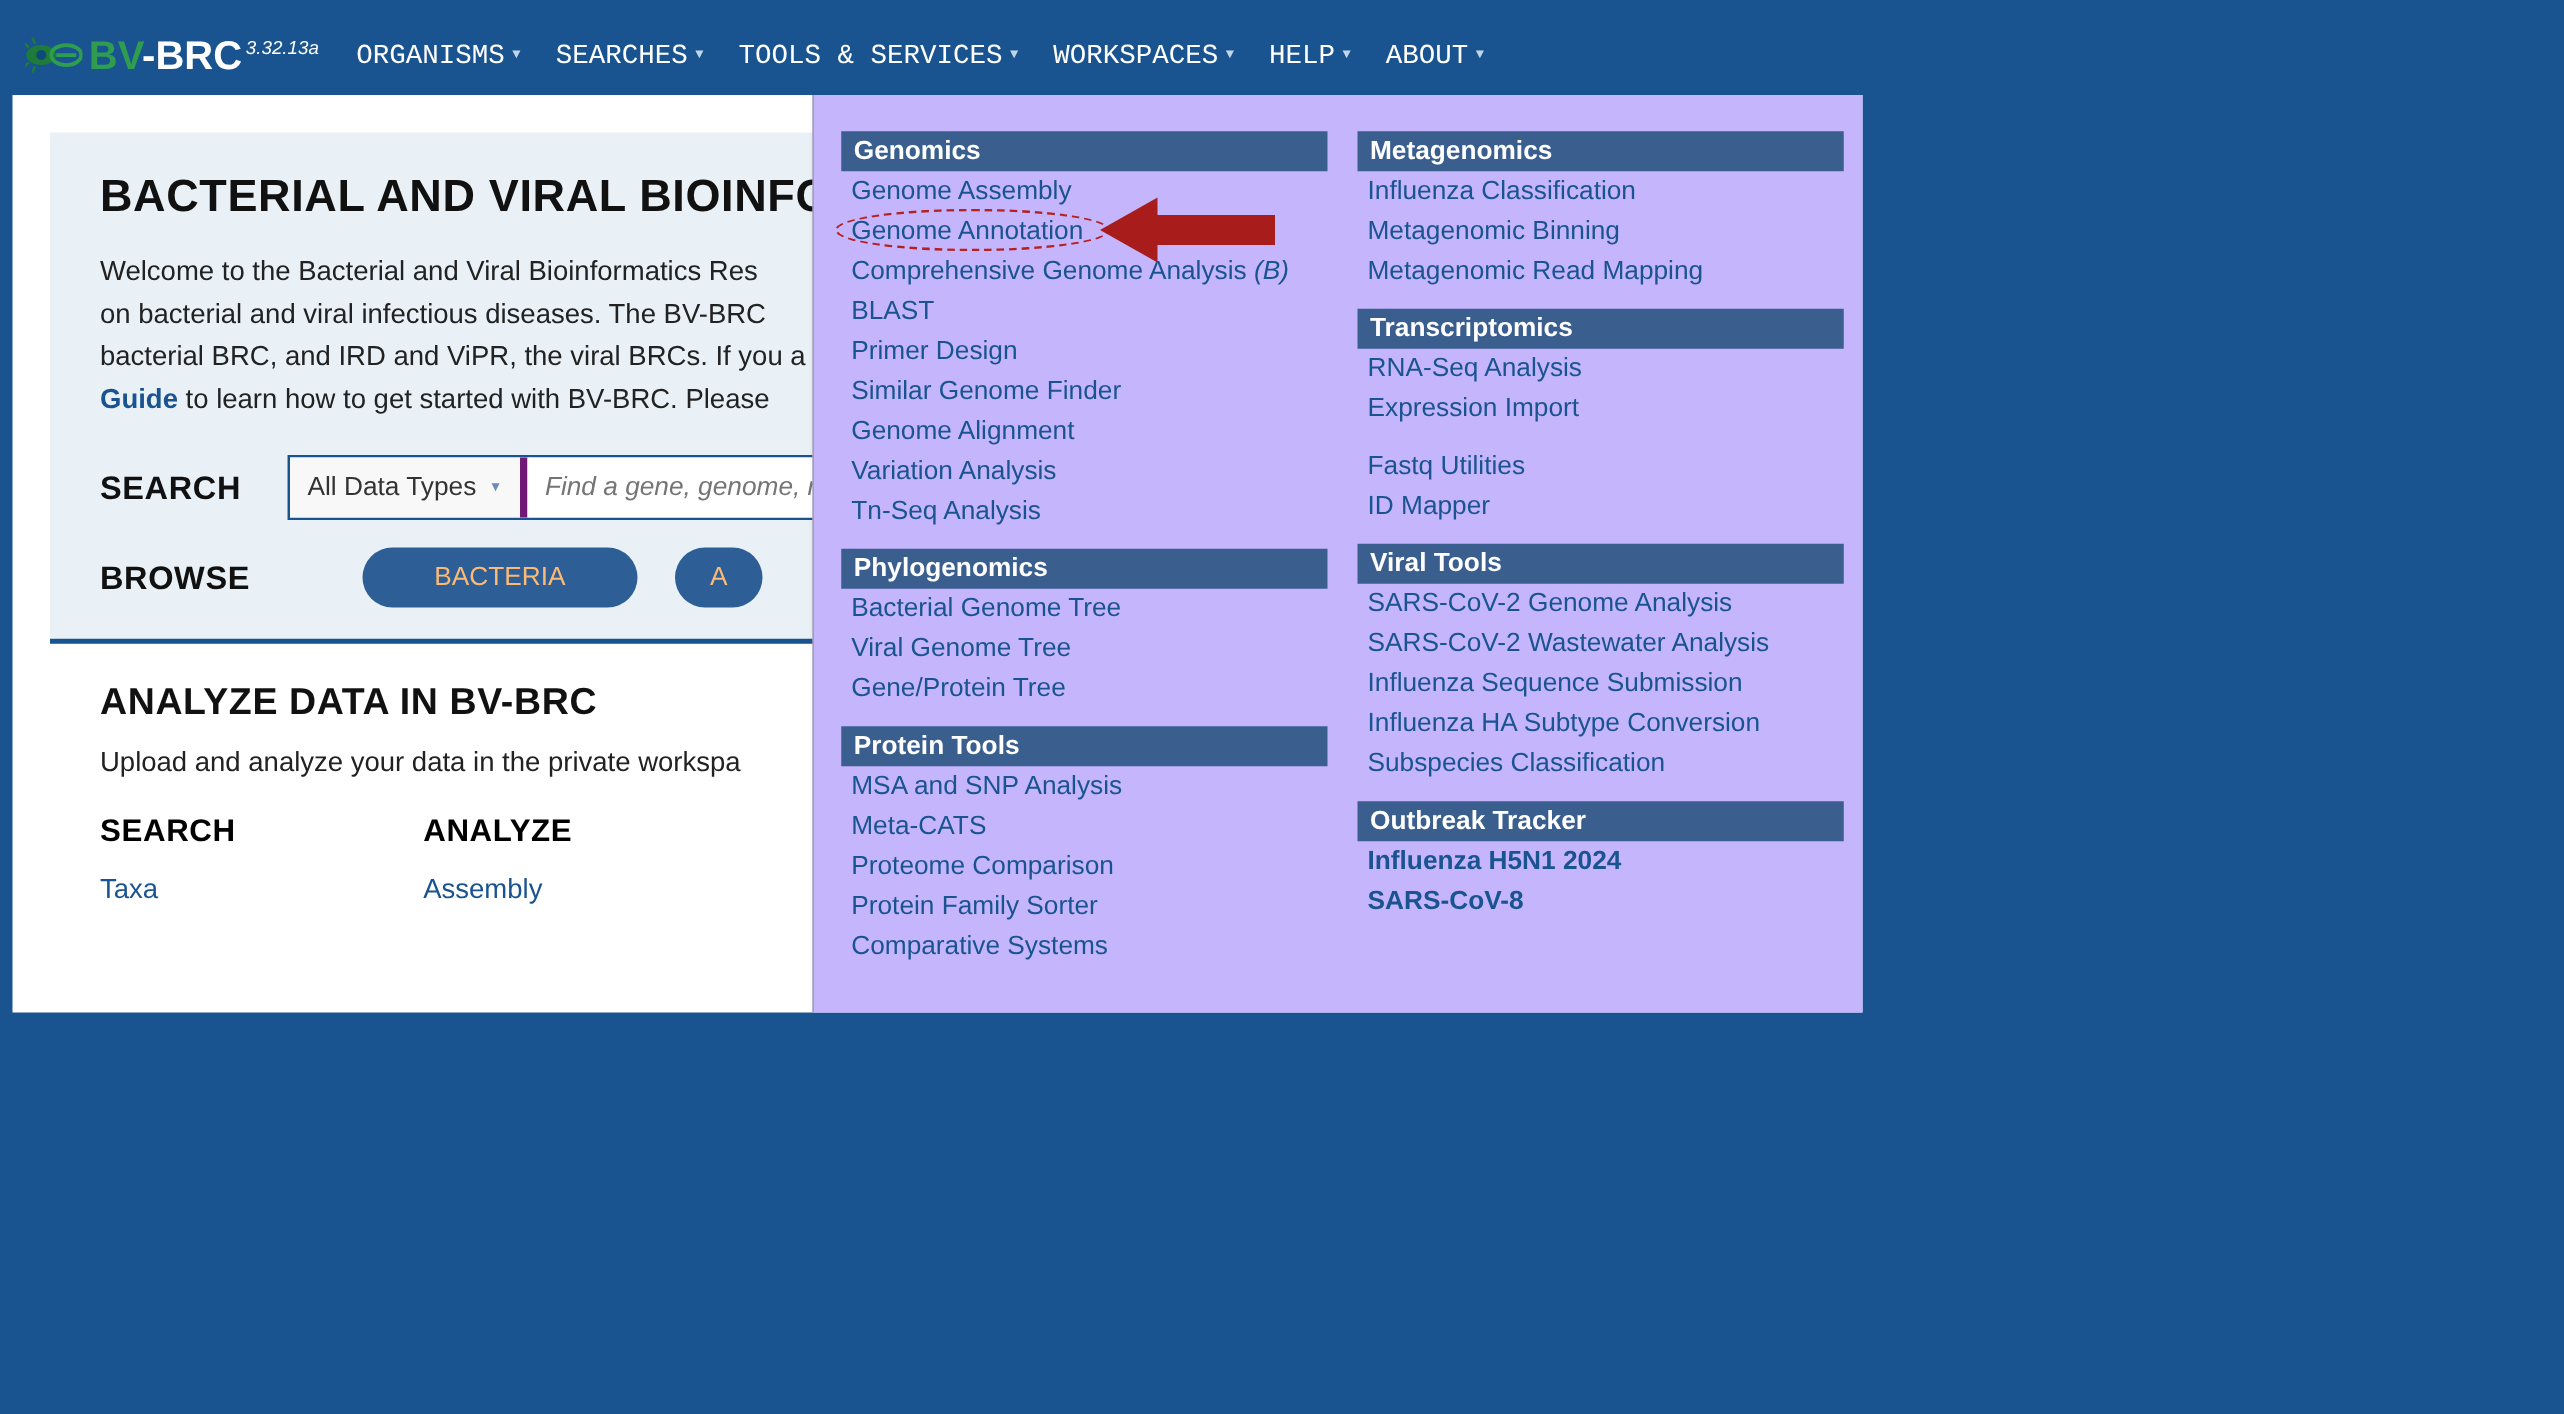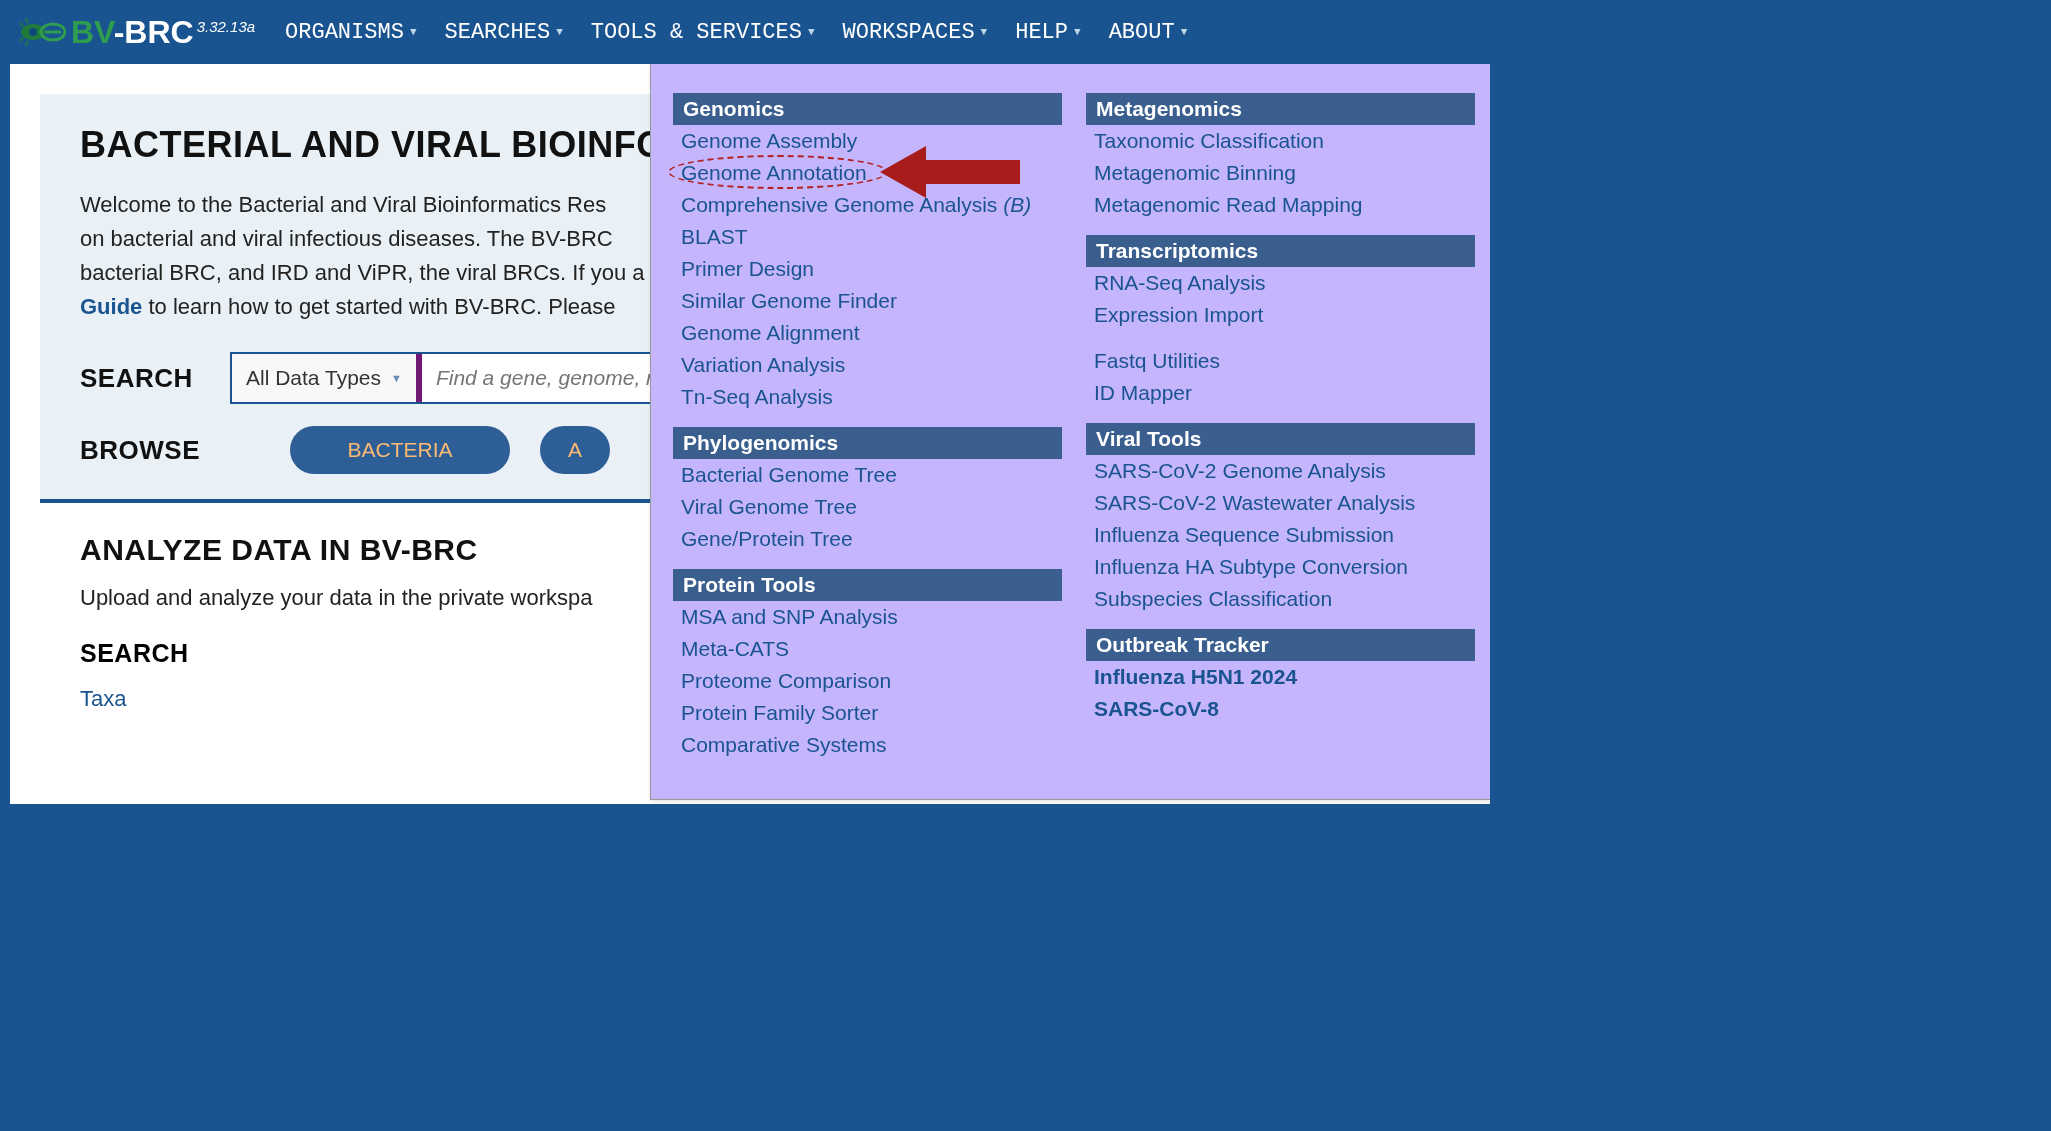--- a/index.html
+++ b/index.html
@@ -14,20 +14,21 @@
       height: 810px;
       overflow: hidden;
       position: relative;
     }
     .topbar {
       background: #1a5490;
       height: 64px;
       display: flex;
       align-items: center;
       padding: 0 20px;
+      margin-top: 12px;
     }
     .logo {
       display: flex;
       align-items: center;
       margin-right: 30px;
     }
     .logo-icon {
       width: 46px;
       height: 30px;
       margin-right: 5px;
@@ -344,20 +345,24 @@
   </div>
 
   <div class="section2">
     <h2>ANALYZE DATA IN BV-BRC</h2>
     <p class="lead">Upload and analyze your data in the private workspa</p>
     <div class="cols">
       <div class="col">
         <h3>SEARCH</h3>
         <a>Taxa</a>
       </div>
+      <div class="col">
+        <h3>ANALYZE</h3>
+        <a>Assembly</a>
+      </div>
     </div>
   </div>
 
   <div class="mega">
     <div class="mega-col">
       <div class="mega-group">
         <div class="mega-header">Genomics</div>
         <span class="mega-link">Genome Assembly</span>
         <span class="mega-link highlighted">
           <span>Genome Annotation</span>
@@ -384,21 +389,21 @@
         <span class="mega-link">MSA and SNP Analysis</span>
         <span class="mega-link">Meta-CATS</span>
         <span class="mega-link">Proteome Comparison</span>
         <span class="mega-link">Protein Family Sorter</span>
         <span class="mega-link">Comparative Systems</span>
       </div>
     </div>
     <div class="mega-col">
       <div class="mega-group">
         <div class="mega-header">Metagenomics</div>
-        <span class="mega-link">Taxonomic Classification</span>
+        <span class="mega-link">Influenza Classification</span>
         <span class="mega-link">Metagenomic Binning</span>
         <span class="mega-link">Metagenomic Read Mapping</span>
       </div>
       <div class="mega-group">
         <div class="mega-header">Transcriptomics</div>
         <span class="mega-link">RNA-Seq Analysis</span>
         <span class="mega-link">Expression Import</span>
       </div>
       <div class="mega-group">
         <span class="mega-link">Fastq Utilities</span>

